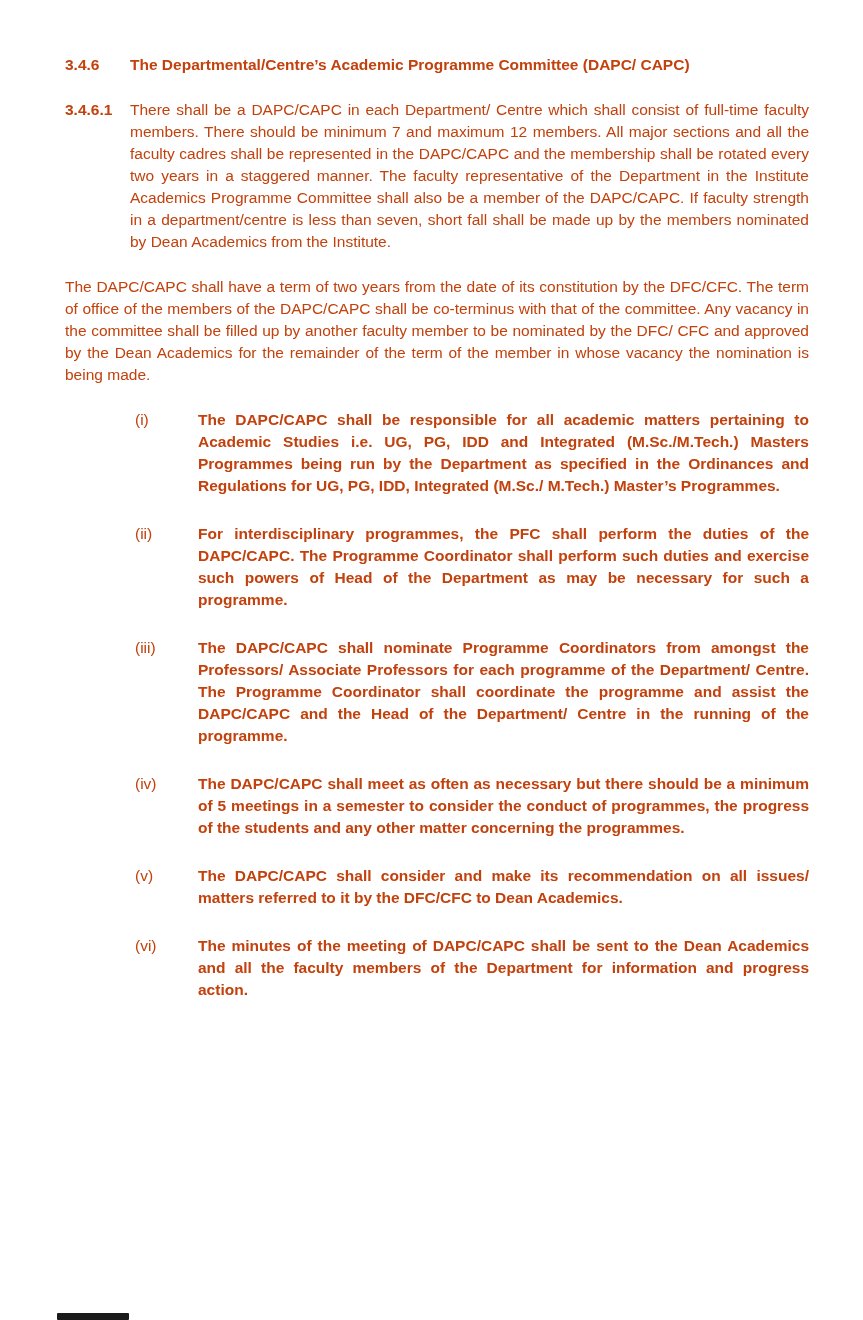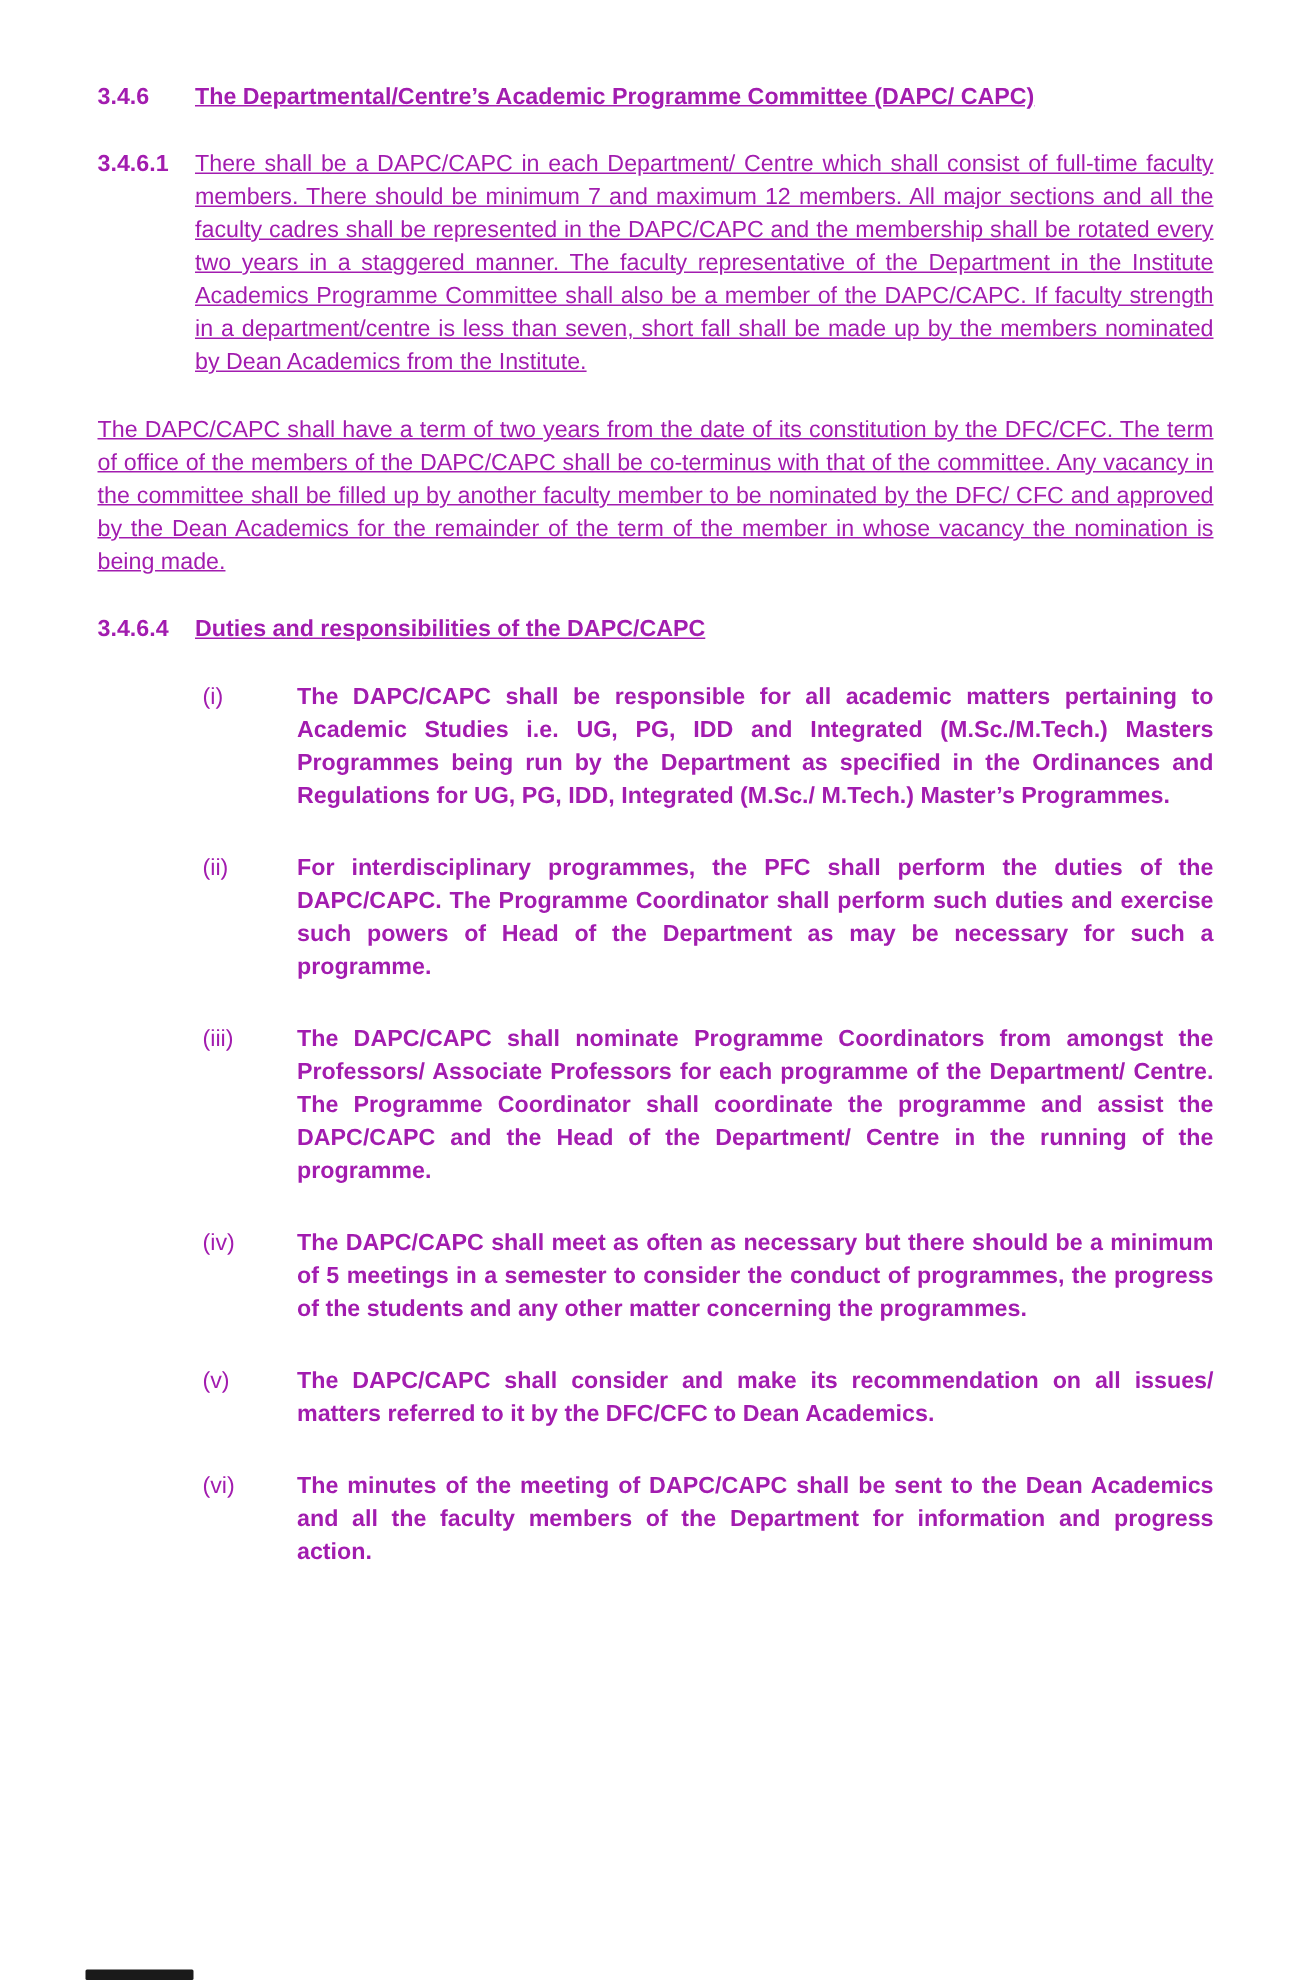--- a/index.html
+++ b/index.html
@@ -10,35 +10,34 @@
   .page {
     position: relative;
     width: 863px;
     height: 1320px;
     background: #ffffff;
     box-sizing: border-box;
     padding: 54px 54px 20px 65px;
     font-family: "Liberation Sans", "DejaVu Sans", sans-serif;
     font-size: 15.5px;
     line-height: 22px;
-    color: #a21caf;
+    color: #c2410c;
     overflow: hidden;
   }
   .para {
     display: flex;
     margin-bottom: 23px;
   }
   .para .num {
     flex: 0 0 65px;
     font-weight: bold;
   }
   .para .body {
     flex: 1;
     text-align: justify;
-    text-decoration: underline;
   }
   .para.heading .body {
     font-weight: bold;
     text-align: left;
   }
   .para.bold-body .body {
     font-weight: bold;
     text-align: left;
   }
   .subitems {
@@ -79,24 +78,20 @@
   <div class="para">
     <span class="num">3.4.6.1</span>
     <div class="body">There shall be a DAPC/CAPC in each Department/ Centre which shall consist of full-time faculty members. There should be minimum 7 and maximum 12 members. All major sections and all the faculty cadres shall be represented in the DAPC/CAPC and the membership shall be rotated every two years in a staggered manner.  The faculty representative of the Department in the Institute Academics Programme Committee shall also be a member of the DAPC/CAPC. If faculty strength in a department/centre is less than seven, short fall shall be made up by the members nominated by Dean Academics from the Institute.</div>
   </div>
 
 
   <div class="para">
     <div class="body">The DAPC/CAPC shall have a term of two years from the date of its constitution by the DFC/CFC. The term of office of the members of the DAPC/CAPC shall be co-terminus with that of the committee. Any vacancy in the committee shall be filled up by another faculty member to be nominated by the DFC/ CFC and approved by the Dean Academics for the remainder of the term of the member in whose vacancy the nomination is being made.</div>
   </div>
 
-  <div class="para bold-body">
-    <span class="num">3.4.6.4</span>
-    <div class="body">Duties and responsibilities of the DAPC/CAPC</div>
-  </div>
 
   <div class="subitems">
 
     <div class="subitem">
       <span class="marker">(i)</span>
       <div class="body">The DAPC/CAPC shall be responsible for all academic matters pertaining to Academic Studies i.e. UG, PG, IDD and Integrated (M.Sc./M.Tech.) Masters Programmes being run by the Department as specified in the Ordinances and Regulations for UG, PG, IDD, Integrated  (M.Sc./ M.Tech.) Master’s Programmes.</div>
     </div>
 
     <div class="subitem">
       <span class="marker">(ii)</span>

